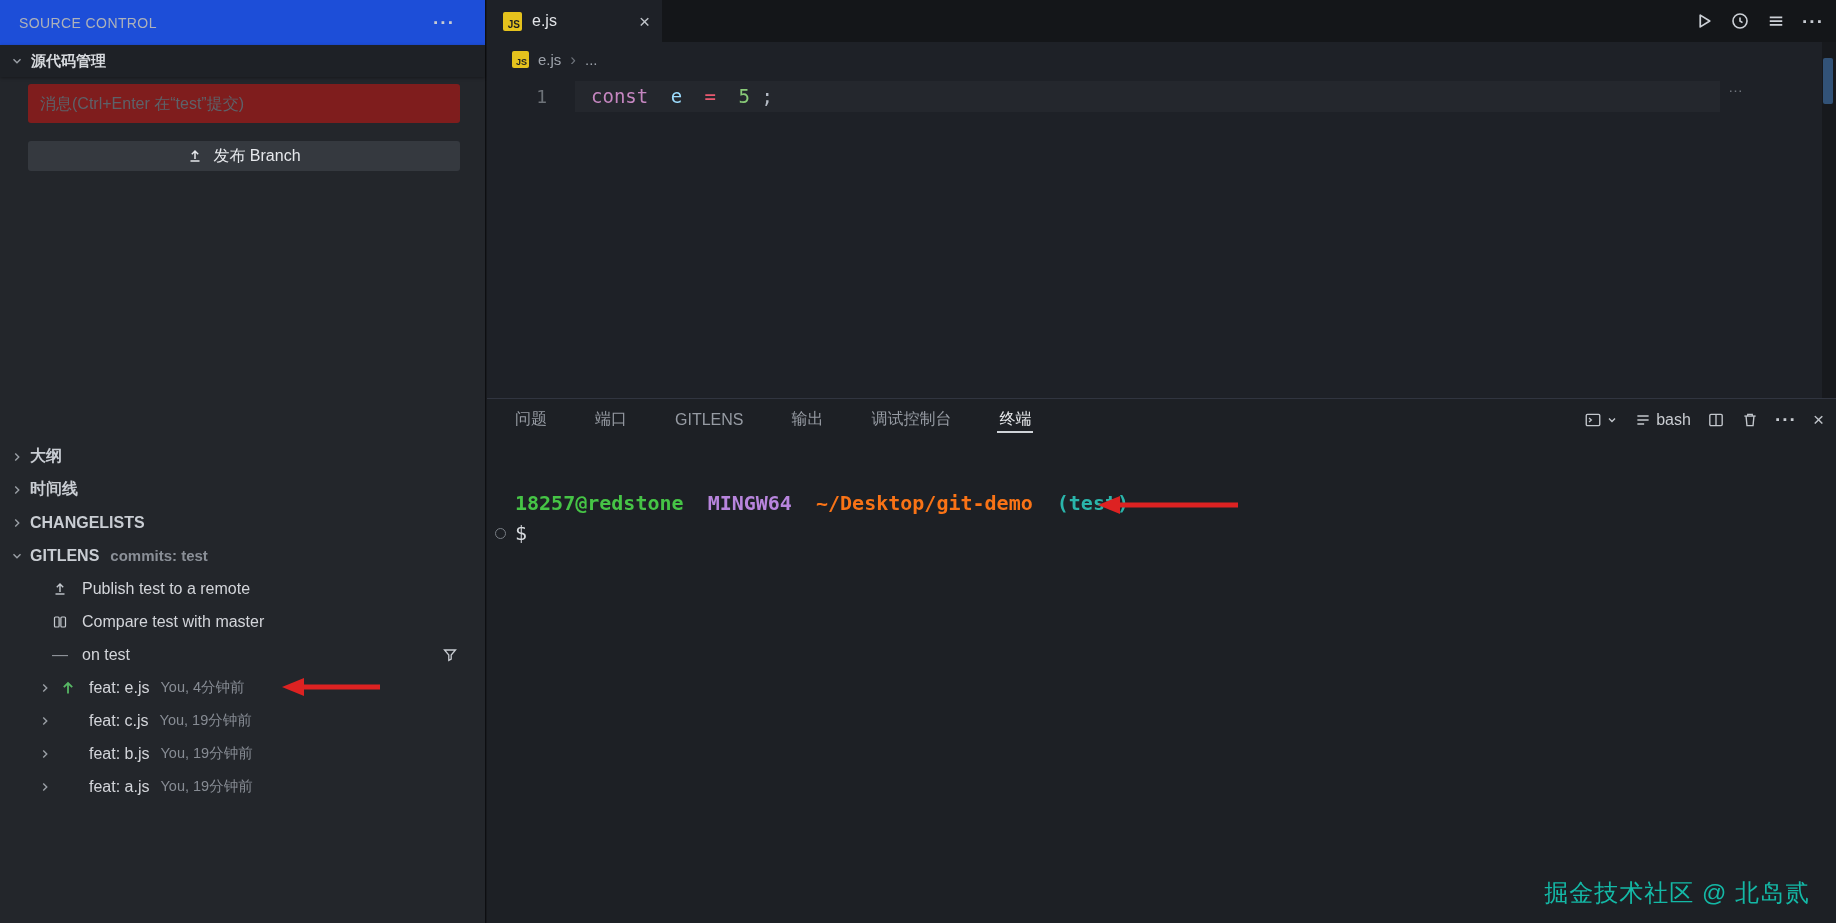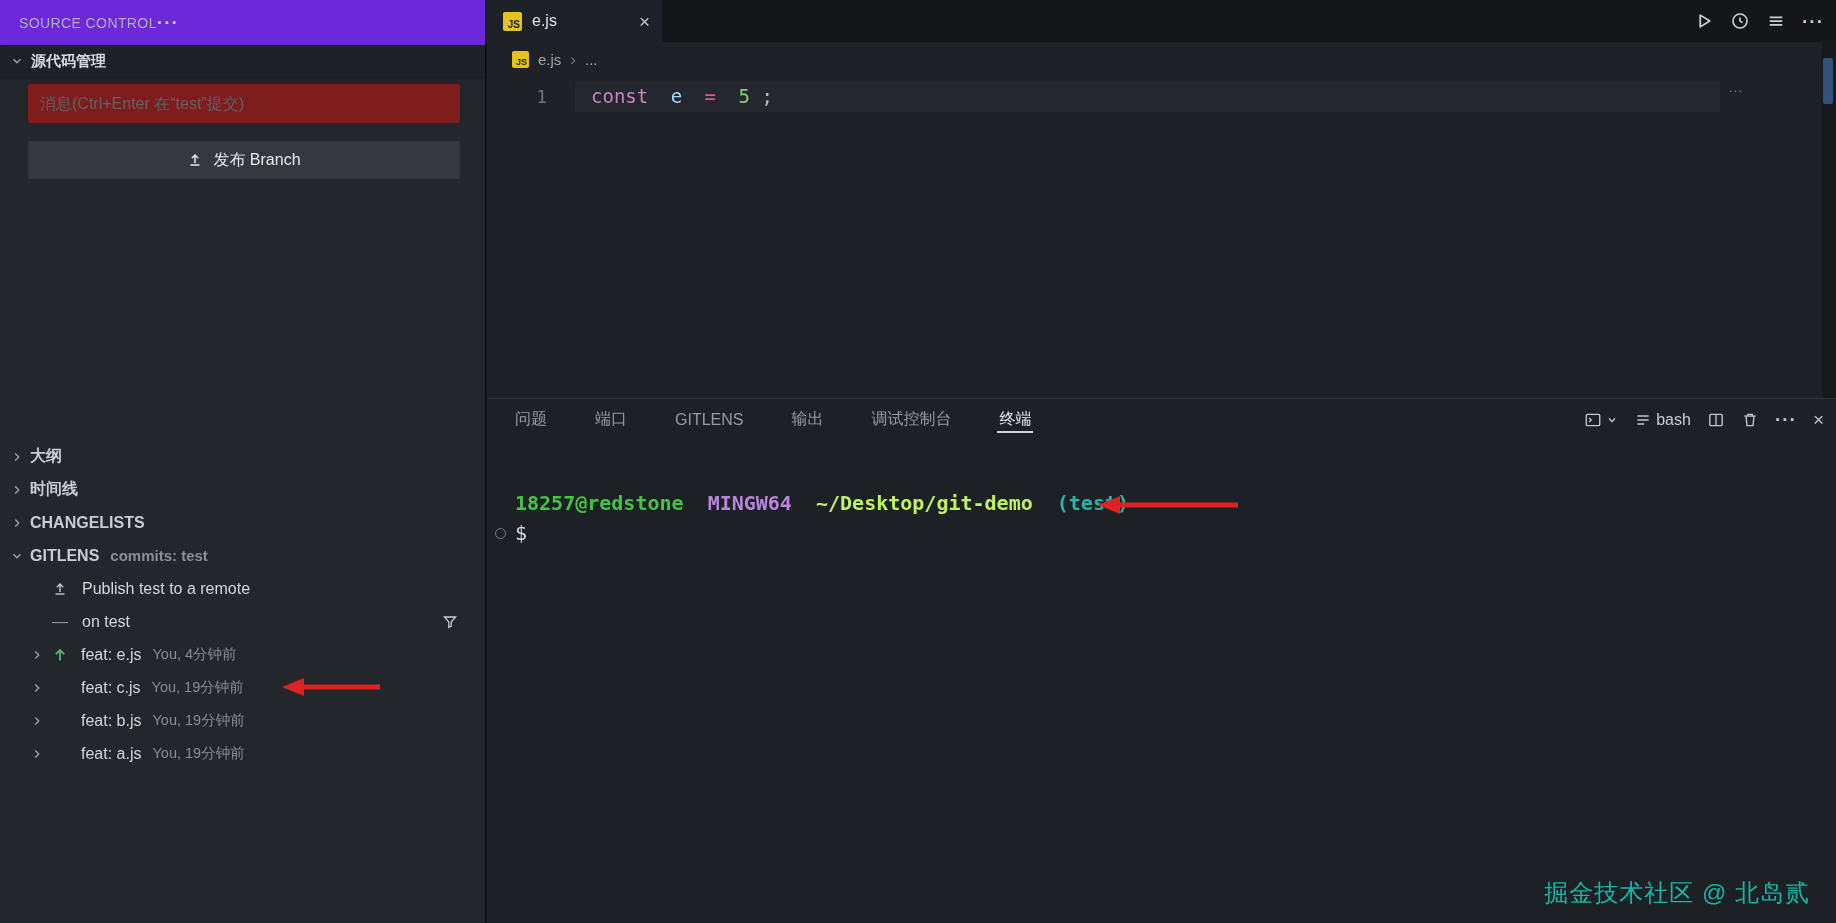--- a/index.html
+++ b/index.html
@@ -2,41 +2,41 @@
 <html><head>
 <meta charset="utf-8">
 <style>
   *{margin:0;padding:0;box-sizing:border-box;}
   html,body{width:1836px;height:923px;}
   body{background:#17191d;font-family:"Liberation Sans","DejaVu Sans",sans-serif;color:#ccc;overflow:hidden;position:relative;}
   svg{display:block;}
 
   
   #sidebar{position:absolute;left:0;top:0;width:486px;height:923px;background:#23262b;border-right:1px solid #0d0e11;}
-  #sb-header{height:45px;display:flex;align-items:center;justify-content:flex-start;padding:0 30px 0 19px;background:#6d28d9;}
+  #sb-header{height:45px;display:flex;align-items:center;justify-content:space-between;padding:0 30px 0 19px;background:#1d4ed8;}
   .sb-title{font-size:14px;color:#aeb2b9;letter-spacing:.4px;}
   .icon-btn{color:#c7cbd1;cursor:pointer;display:flex;align-items:center;justify-content:center;}
   .ellipsis{font-size:19px;font-weight:bold;letter-spacing:1px;color:#c7cbd1;line-height:1;}
   #scm-header{height:32px;background:#1e2126;display:flex;align-items:center;gap:7px;padding-left:10px;box-shadow:0 1px 3px rgba(0,0,0,.35);}
   #scm-header .label{font-size:15px;font-weight:bold;color:#d6d9dd;}
   .chev{color:#9ba0a7;flex:none;}
   #commit-input{position:absolute;left:28px;top:84px;width:432px;height:39px;background:#7f1d1d;border:none;border-radius:3px;padding:0 12px;font-size:16px;color:#c7cad0;font-family:inherit;}
   #commit-input::placeholder{color:#5d6269;}
-  #publish-btn{position:absolute;left:28px;top:141px;width:432px;height:38px;background:#35393f;border:none;border-radius:3px;color:#e6e8ec;font-size:16px;display:flex;align-items:center;justify-content:center;gap:10px;font-family:inherit;cursor:pointer;}
+  #publish-btn{position:absolute;left:28px;top:141px;width:432px;height:30px;background:#35393f;border:none;border-radius:3px;color:#e6e8ec;font-size:16px;display:flex;align-items:center;justify-content:center;gap:10px;font-family:inherit;cursor:pointer;}
   #tree{position:absolute;left:0;top:440px;width:100%;}
   .row{height:33px;display:flex;align-items:center;position:relative;color:#cdd0d5;cursor:pointer;}
   .row .sec-chev{margin-left:10px;}
   .sec-label{font-size:16px;font-weight:bold;color:#c9cdd3;margin-left:6px;}
   .sec-desc{font-size:15px;color:#8a8f97;margin-left:11px;font-weight:bold;}
   .child{padding-left:52px;gap:14px;}
   .child .label{font-size:16px;color:#d3d5da;}
   .child .g-icon{color:#c6cad0;}
   .dash{color:#90959c;font-size:16px;}
   #filter-btn{position:absolute;right:27px;top:50%;transform:translateY(-50%);background:none;border:none;color:#c9cdd3;cursor:pointer;}
-  .commit{padding-left:30px;}
+  .commit{padding-left:38px;}
   .commit .icon-slot{width:24px;display:flex;justify-content:center;margin-left:4px;}
   .commit .label{font-size:16px;color:#d3d5da;margin-left:9px;}
   .commit .meta{font-size:14.5px;color:#878c94;margin-left:11px;}
   .green{color:#57b764;}
 
   
   #tabbar{position:absolute;left:487px;top:0;width:1349px;height:42px;background:#141619;display:flex;}
   #tab-active{width:175px;height:42px;background:#1e2127;display:flex;align-items:center;padding:0 12px 0 16px;gap:10px;cursor:pointer;}
   .js-badge{width:19px;height:19px;background:#e5c21d;color:#1c1e22;font-size:10px;font-weight:bold;display:flex;align-items:flex-end;justify-content:flex-end;padding:1px 2px;border-radius:2px;flex:none;}
   .js-badge.small{width:17px;height:17px;font-size:9px;}
@@ -71,21 +71,21 @@
   .ptab.active::after{content:"";position:absolute;left:-2px;right:-2px;bottom:7px;height:2px;background:#cfd3d8;}
   #panel-actions{position:absolute;right:12px;top:0;height:41px;display:flex;align-items:center;gap:16px;color:#c3c7cd;}
   .pa-group{display:flex;align-items:center;gap:4px;cursor:pointer;}
   #bash-label{font-size:16px;color:#c9ccd1;}
   #terminal{position:absolute;left:0;top:41px;right:0;bottom:0;font-family:"DejaVu Sans Mono","Liberation Mono",monospace;cursor:text;}
   #term-line1{position:absolute;left:28px;top:51px;font-size:20px;font-weight:bold;white-space:nowrap;}
   #term-line1 > span{margin-right:12px;}
   #term-line1 > span:last-child{margin-right:0;}
   .t-green{color:#46c446;}
   .t-purple{color:#b885dd;}
-  .t-yellow{color:#bef264;}
+  .t-yellow{color:#f97316;}
   .t-cyan{color:#2ab5ab;}
   #term-line2{position:absolute;left:28px;top:81px;font-size:20px;color:#d7dade;}
   #term-circle{position:absolute;left:8px;top:88px;width:11px;height:11px;border:1.5px solid #787d84;border-radius:50%;}
 
   #watermark{position:absolute;right:26px;bottom:14px;font-size:24px;color:#14b8a6;letter-spacing:1px;margin-top:26px;}
   .anno{position:absolute;pointer-events:none;}
 </style>
 </head>
 <body>
 
@@ -135,20 +135,27 @@
       <span class="sec-label">GITLENS</span>
       <span class="sec-desc">commits: test</span>
     </div>
 
     <div class="row child">
       <svg class="g-icon" width="16" height="16" viewBox="0 0 16 16">
           <path d="M8 11V3.5M4.8 6.2L8 3l3.2 3.2" fill="none" stroke="currentColor" stroke-width="1.4"></path>
           <path d="M3.5 13h9" stroke="currentColor" stroke-width="1.4"></path>
         </svg>
       <span class="label">Publish test to a remote</span>
+    </div>
+    <div class="row child">
+      <svg class="g-icon" width="16" height="16" viewBox="0 0 16 16">
+          <rect x="2.5" y="3" width="4.6" height="10" rx="1" fill="none" stroke="currentColor" stroke-width="1.2"></rect>
+          <rect x="8.9" y="3" width="4.6" height="10" rx="1" fill="none" stroke="currentColor" stroke-width="1.2"></rect>
+        </svg>
+      <span class="label">Compare test with master</span>
     </div>
     <div class="row child">
       <span class="dash">—</span>
       <span class="label">on test</span>
       <button id="filter-btn">
         <svg width="16" height="16" viewBox="0 0 16 16">
             <path d="M2.5 3h11l-4.3 5v4.1l-2.4 1.3V8z" fill="none" stroke="currentColor" stroke-width="1.3"></path>
           </svg>
       </button>
     </div>

